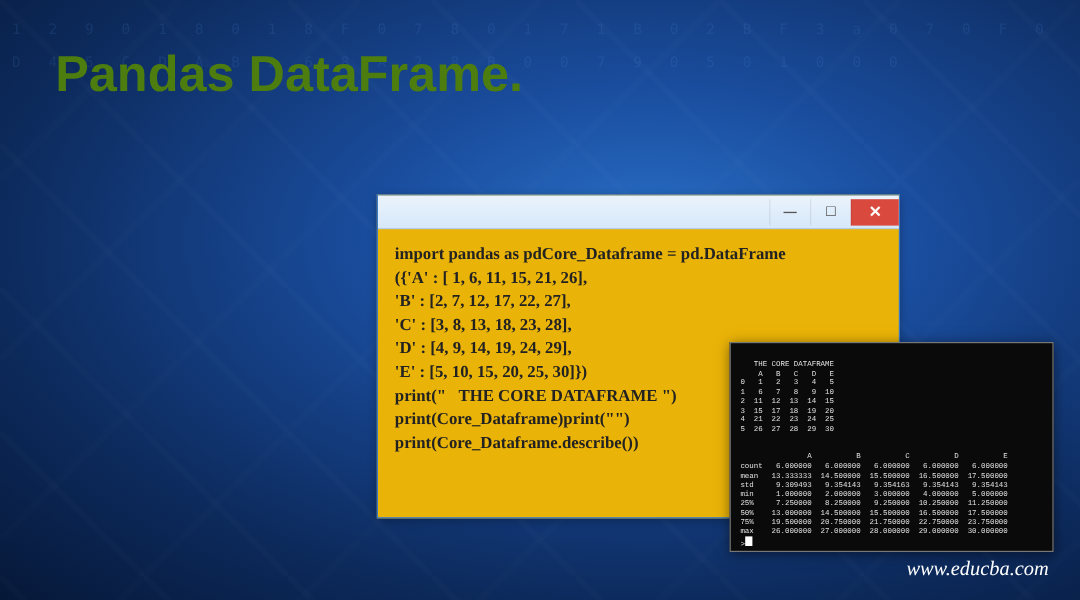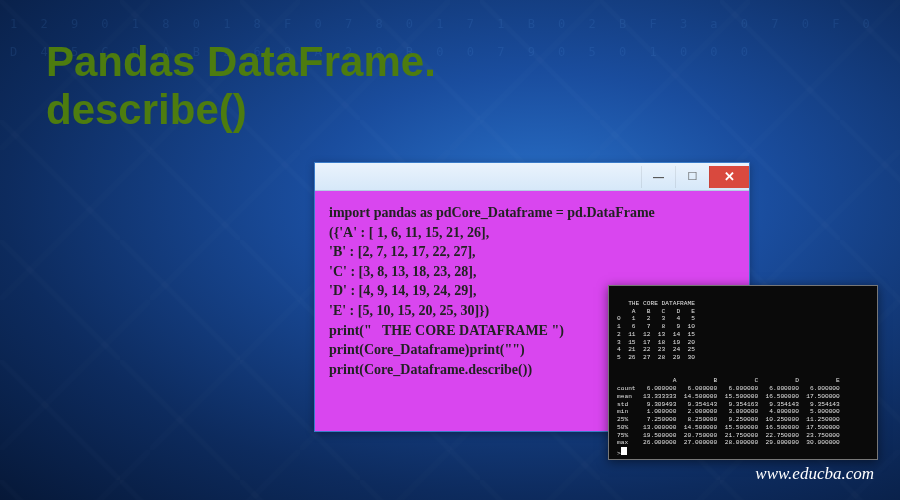--- a/index.html
+++ b/index.html
@@ -41,21 +41,21 @@
   font-size: 42px;
   font-weight: bold;
   line-height: 1.15;
 }
 .code-window {
   position: absolute;
   top: 162px;
   left: 314px;
   width: 436px;
   height: 270px;
-  background: #d946ef;
+  background: #eab308;
   border: 1px solid #3a7bc8;
   box-shadow: 0 2px 8px rgba(0,0,0,0.3);
 }
 .titlebar {
   height: 28px;
   background: linear-gradient(#eaf3fc, #d6e8f9);
   border-bottom: 1px solid #b5cce5;
   display: flex;
   justify-content: flex-end;
   align-items: center;
@@ -129,21 +129,20 @@
 }
 </style>
 </head>
 <body>
 
 <div class="bg-digits">1 2 9 0 1 8 0 1 8  F 0 7 8  0 1 7  1 B 0 2 B F  3 a 0 7  0 F 0  D 4 5 C D  A B 2 6  8 A 2 8  B 0 0 7  9 0  5 0  1 0 0 0</div>
 <div class="bg-overlay"></div>
 
 <div class="title">
   <span>Pandas DataFrame.</span><br>
-  <span>describe()</span>
 </div>
 
 <div class="code-window">
   <div class="titlebar">
     <div class="win-btn min"></div>
     <div class="win-btn max"></div>
     <div class="win-btn close"></div>
   </div>
   <div class="code-body">import pandas as pdCore_Dataframe = pd.DataFrame
 ({'A' : [ 1, 6, 11, 15, 21, 26],

